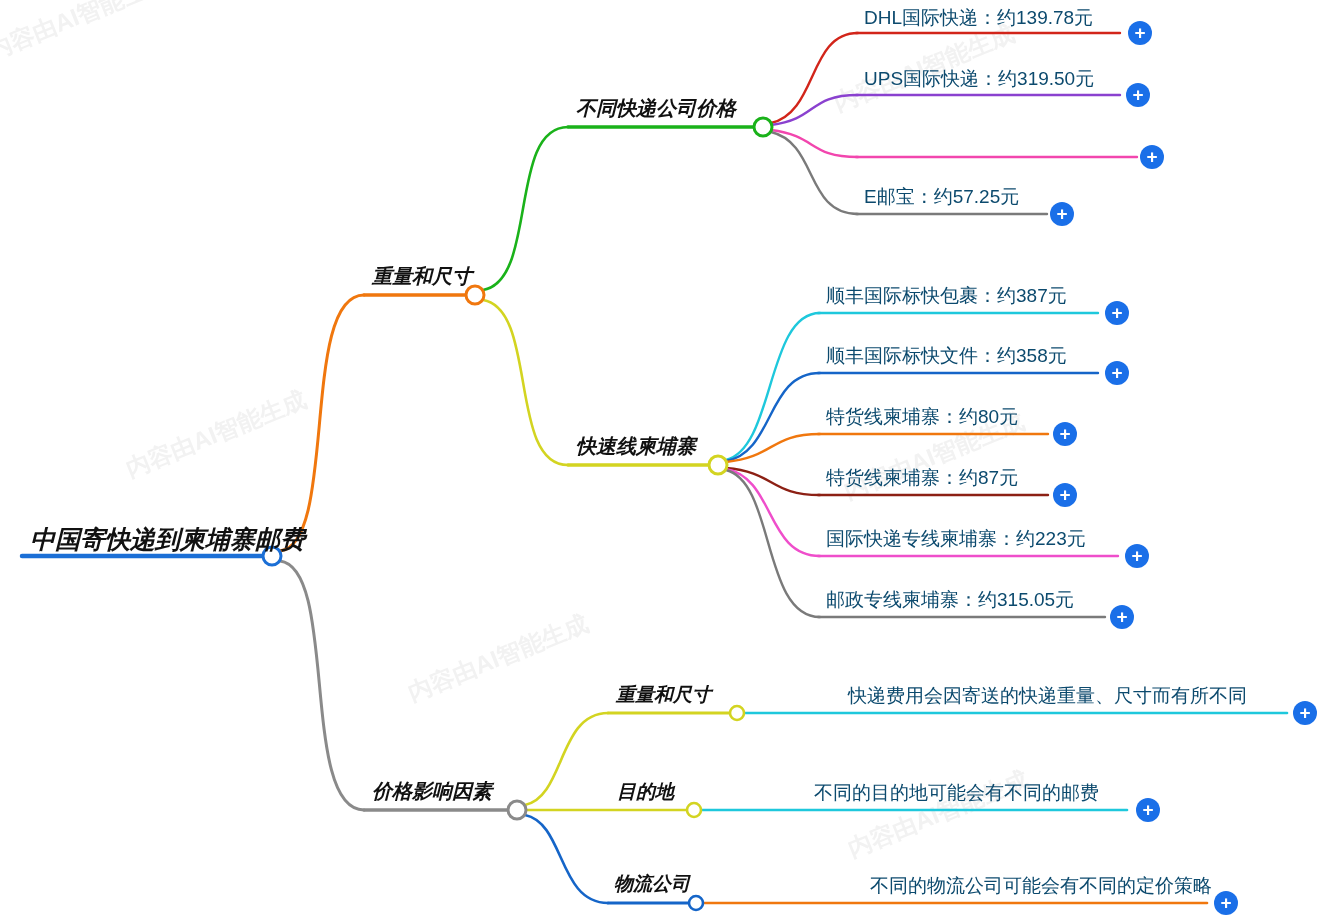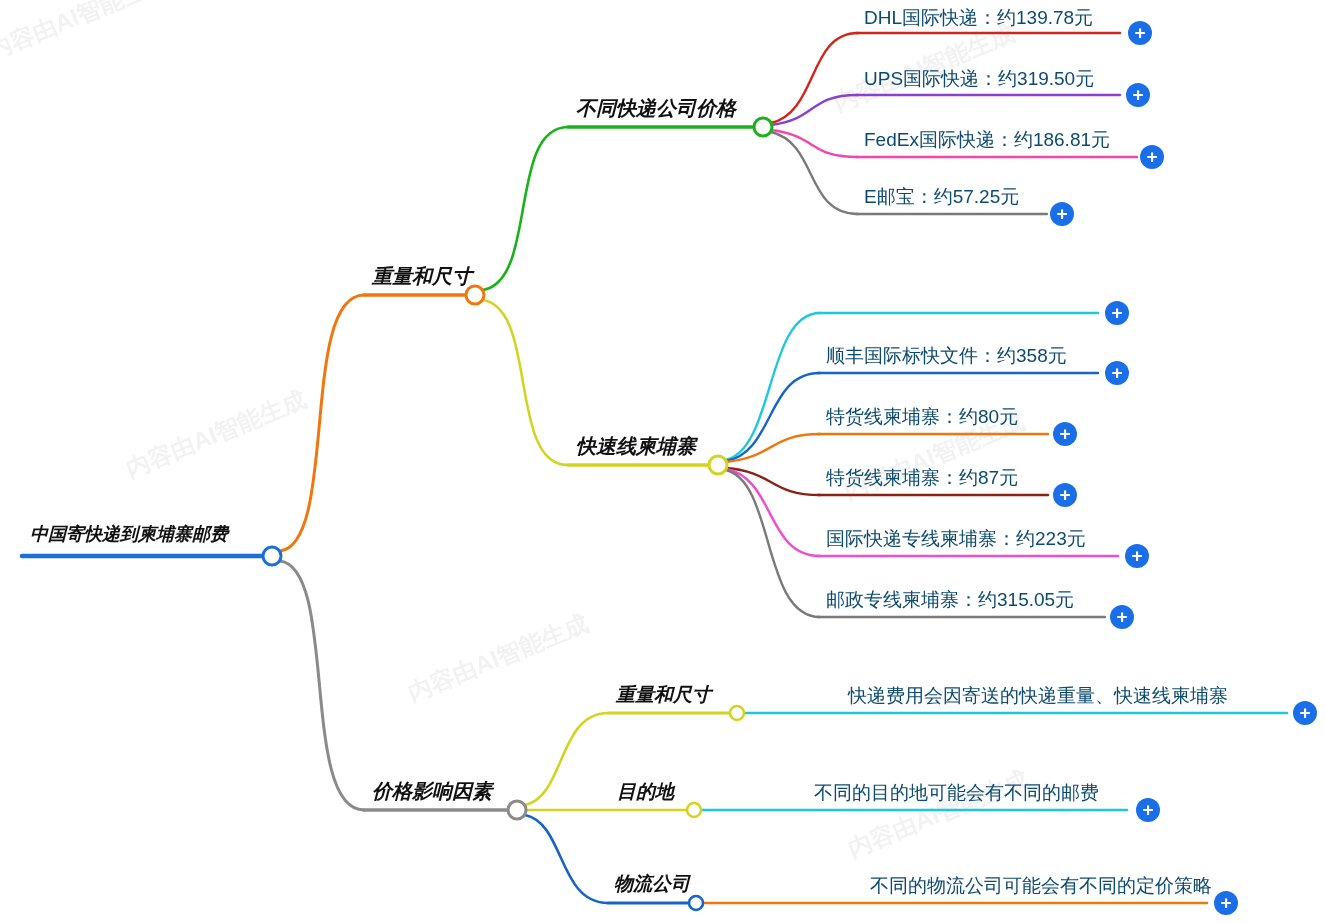--- a/index.html
+++ b/index.html
@@ -8,21 +8,21 @@
     background:#ffffff;
     font-family:"Liberation Sans","DejaVu Sans",sans-serif;
   }
   #canvas{position:absolute;left:0;top:0;width:1325px;height:923px;}
   svg.wires{position:absolute;left:0;top:0;z-index:2;}
   .label{
     position:absolute;z-index:3;color:#1d1d1d;font-size:19px;
     white-space:nowrap;line-height:1.2;
   }
   .label.bold{font-weight:bold;color:#111;font-style:italic;}
-  .label.big{font-size:18px;}
+  .label.big{font-size:25px;}
   .label.mid{font-size:20px;}
   .leaf{color:#0c4a6e;}
   .plus{
     position:absolute;z-index:4;width:24px;height:24px;border-radius:50%;
     color:#ffffff;font-size:19px;font-weight:bold;text-align:center;
     line-height:23px;cursor:pointer;user-select:none;
   }
   .watermark{
     position:absolute;z-index:1;color:#f2f2f2;font-size:24px;font-weight:bold;
     transform:rotate(-22deg);white-space:nowrap;pointer-events:none;
@@ -89,31 +89,31 @@
     <circle cx="737" cy="713" r="7" fill="#ffffff" stroke-width="2.6" stroke="#d3d421"></circle>
     <circle cx="694" cy="810" r="7" fill="#ffffff" stroke-width="2.6" stroke="#d3d421"></circle>
     <circle cx="696" cy="903" r="7" fill="#ffffff" stroke-width="2.6" stroke="#1565c8"></circle>
   </svg>
 
   <div class="label bold big" style="left:30px;top:524px">中国寄快递到柬埔寨邮费</div>
   <div class="label bold mid" style="left:372px;top:264px">重量和尺寸</div>
   <div class="label bold mid" style="left:576px;top:96px">不同快递公司价格</div>
   <div class="label leaf" style="left:864px;top:7px">DHL国际快递：约139.78元</div>
   <div class="label leaf" style="left:864px;top:68px">UPS国际快递：约319.50元</div>
-  <div class="label leaf" style="left:864px;top:129px">FedEx国际快递：约186.81元</div>
   <div class="label leaf" style="left:864px;top:186px">E邮宝：约57.25元</div>
   <div class="label bold mid" style="left:576px;top:434px">快速线柬埔寨</div>
+  <div class="label leaf" style="left:826px;top:285px">顺丰国际标快包裹：约387元</div>
   <div class="label leaf" style="left:826px;top:345px">顺丰国际标快文件：约358元</div>
   <div class="label leaf" style="left:826px;top:406px">特货线柬埔寨：约80元</div>
   <div class="label leaf" style="left:826px;top:467px">特货线柬埔寨：约87元</div>
   <div class="label leaf" style="left:826px;top:528px">国际快递专线柬埔寨：约223元</div>
   <div class="label leaf" style="left:826px;top:589px">邮政专线柬埔寨：约315.05元</div>
   <div class="label bold mid" style="left:372px;top:779px">价格影响因素</div>
   <div class="label bold" style="left:616px;top:684px">重量和尺寸</div>
-  <div class="label leaf" style="left:848px;top:685px">快递费用会因寄送的快递重量、快速线柬埔寨</div>
+  <div class="label leaf" style="left:848px;top:685px">快递费用会因寄送的快递重量、尺寸而有所不同</div>
   <div class="label bold" style="left:617px;top:781px">目的地</div>
   <div class="label leaf" style="left:814px;top:782px">不同的目的地可能会有不同的邮费</div>
   <div class="label bold" style="left:614px;top:873px">物流公司</div>
   <div class="label leaf" style="left:870px;top:875px">不同的物流公司可能会有不同的定价策略</div>
 
   <div class="plus" style="left: 1128px; top: 21px; background-color: rgb(26, 111, 232);">+</div>
   <div class="plus" style="left: 1126px; top: 83px; background-color: rgb(26, 111, 232);">+</div>
   <div class="plus" style="left: 1140px; top: 145px; background-color: rgb(26, 111, 232);">+</div>
   <div class="plus" style="left: 1050px; top: 202px; background-color: rgb(26, 111, 232);">+</div>
   <div class="plus" style="left: 1105px; top: 301px; background-color: rgb(26, 111, 232);">+</div>

